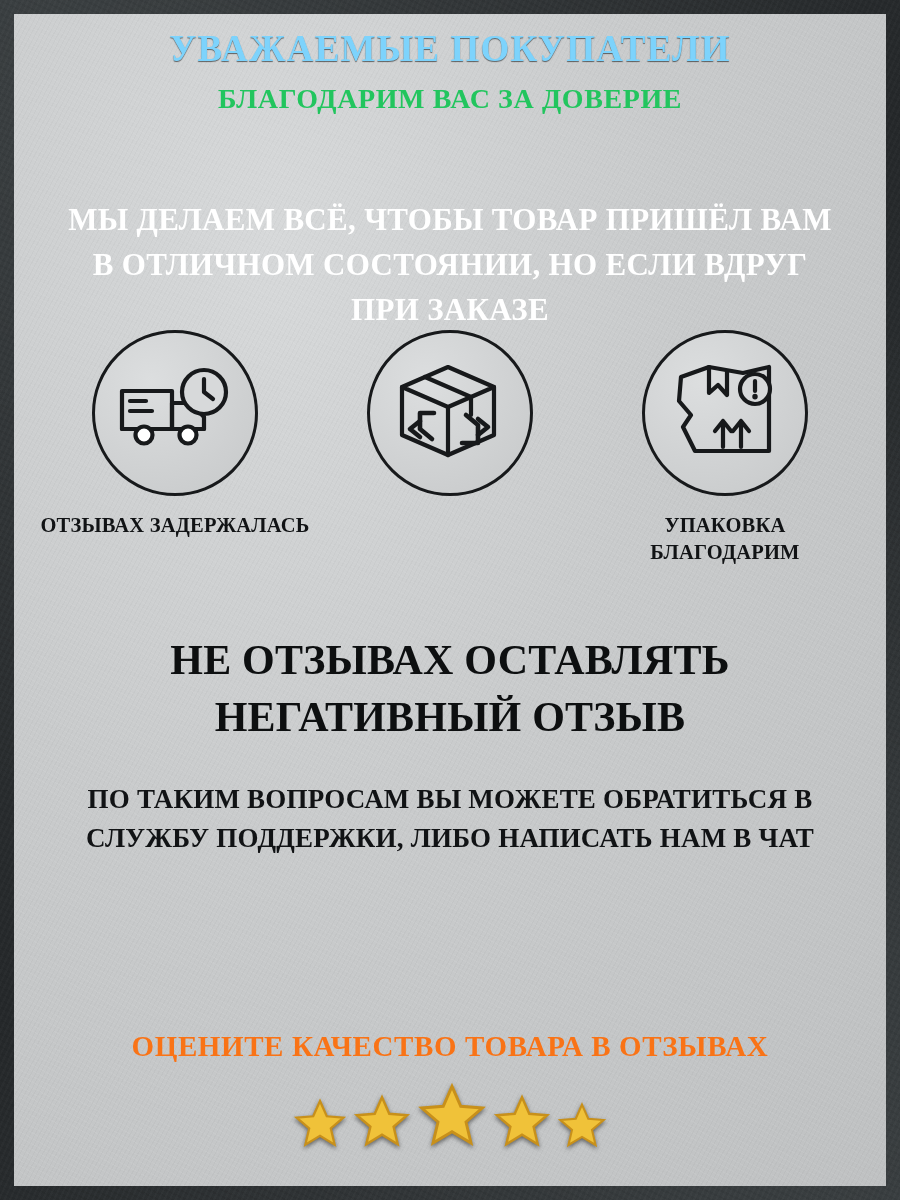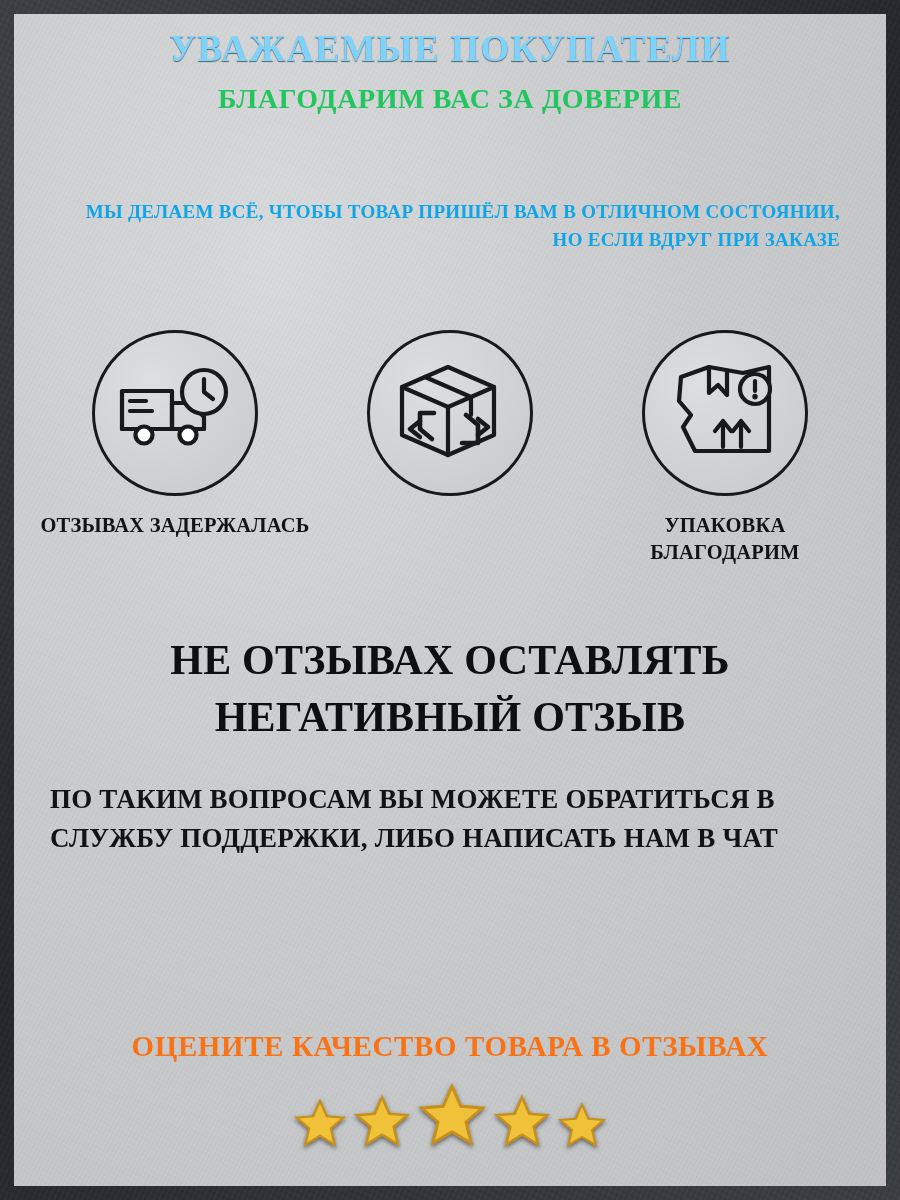--- a/index.html
+++ b/index.html
@@ -91,24 +91,24 @@
     letter-spacing: .6px;
     margin: 0;
   }
 
   
   .intro {
     position: absolute;
     left: 60px;
     top: 198px;
     width: 780px;
-    text-align: right;
-    font-size: 19px;
-    font-weight: bold;
-    color: #0ea5e9;
+    text-align: center;
+    font-size: 31px;
+    font-weight: bold;
+    color: #ffffff;
     line-height: 1.45;
     letter-spacing: .3px;
     z-index: 5;
   }
 
   
   .icons {
     position: absolute;
     top: 330px;
     left: 40px;
@@ -156,21 +156,21 @@
     letter-spacing: .2px;
     z-index: 5;
   }
 
   
   .body-text {
     position: absolute;
     left: 50px;
     top: 780px;
     width: 800px;
-    text-align: left;
+    text-align: center;
     font-size: 27px;
     font-weight: bold;
     color: #111315;
     line-height: 1.45;
     letter-spacing: .2px;
     z-index: 5;
   }
 
   
   .footer {

